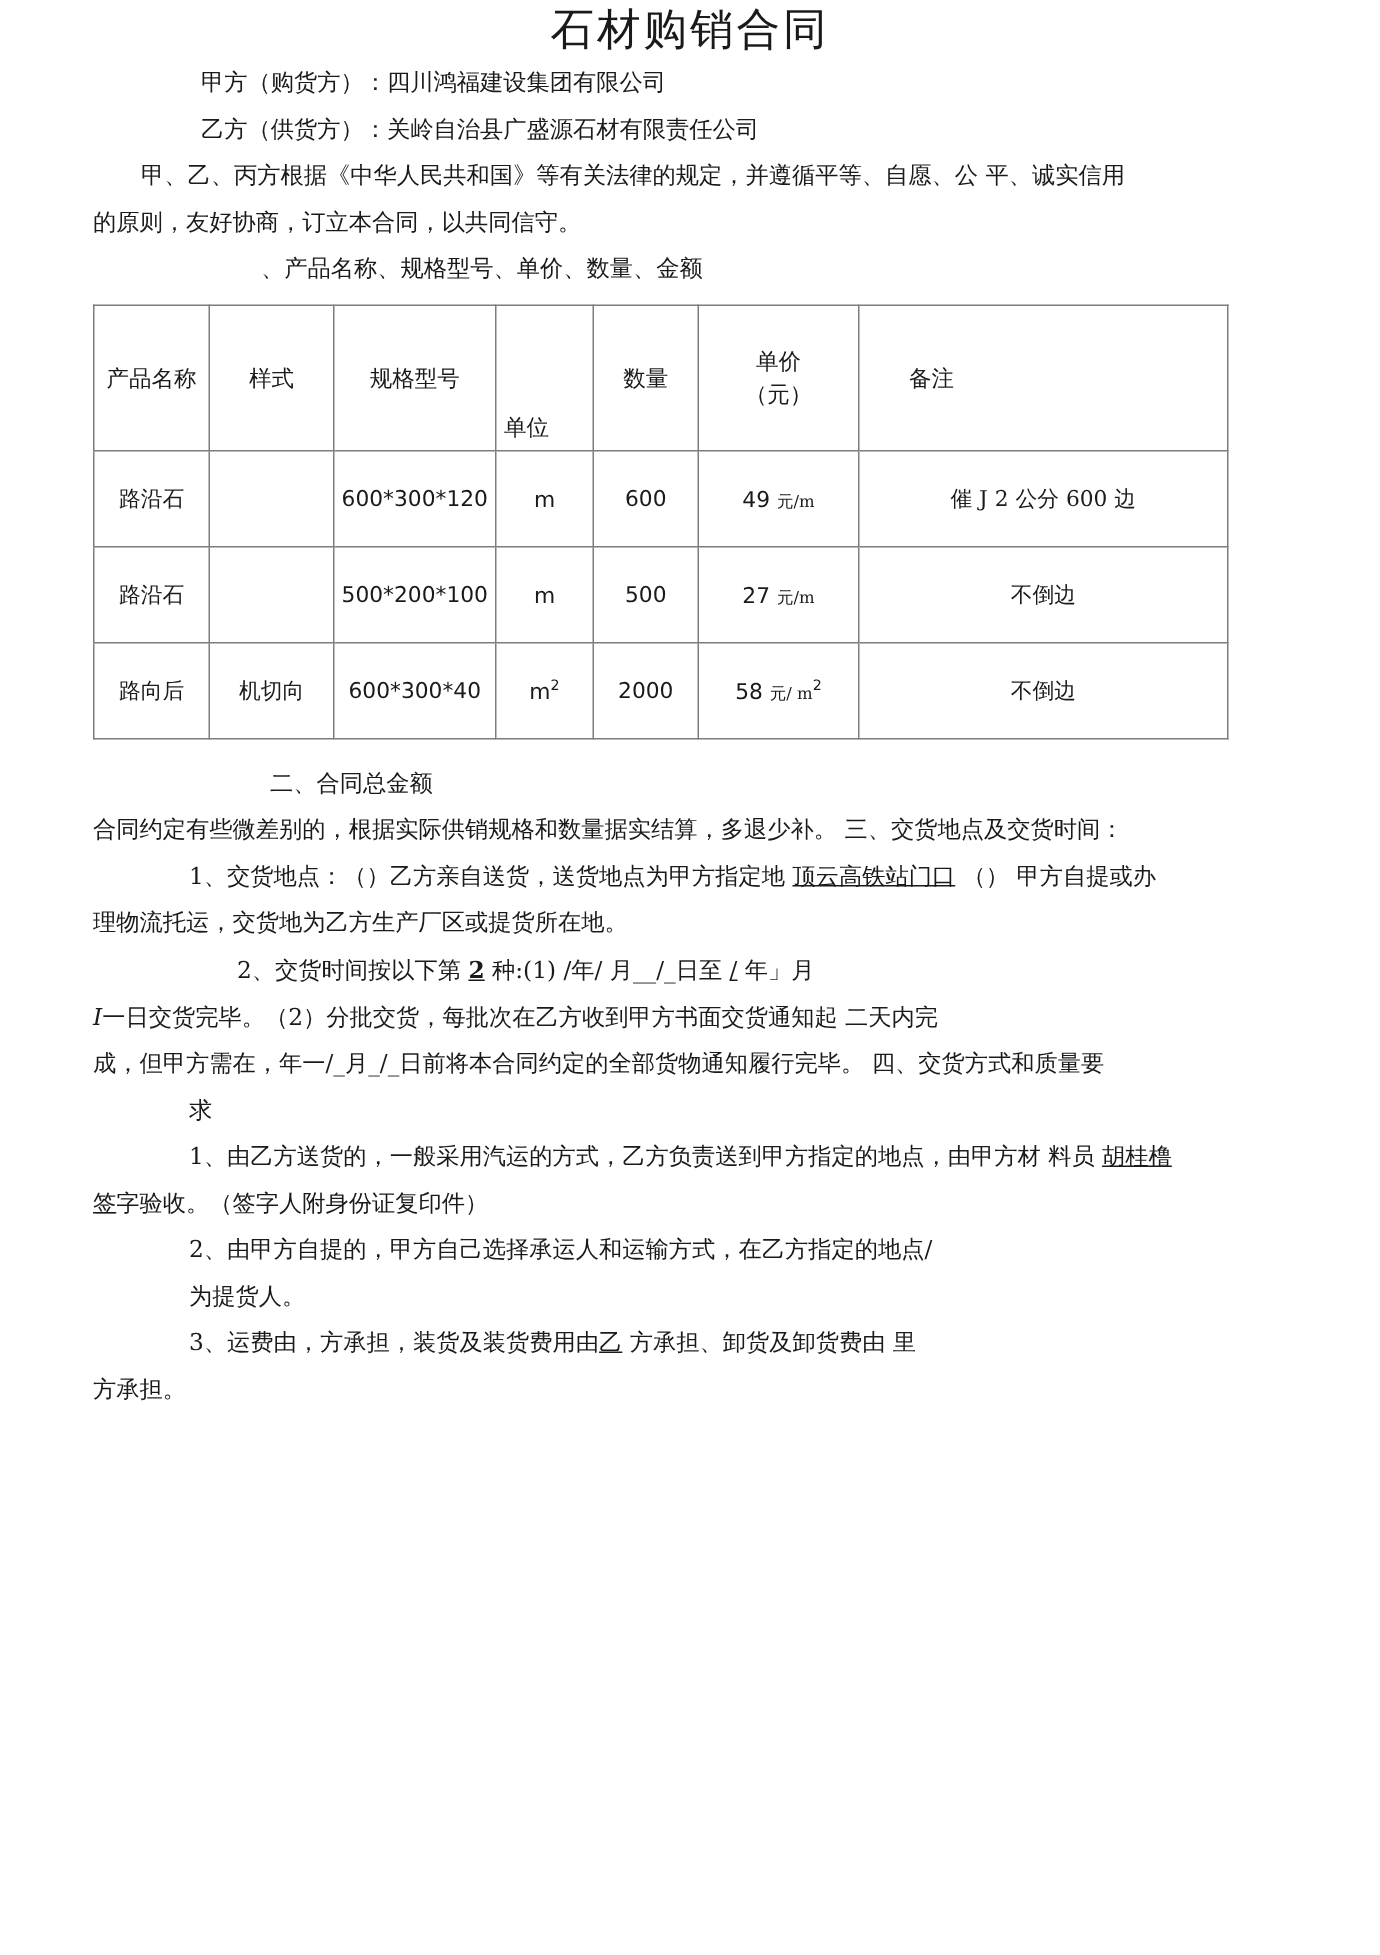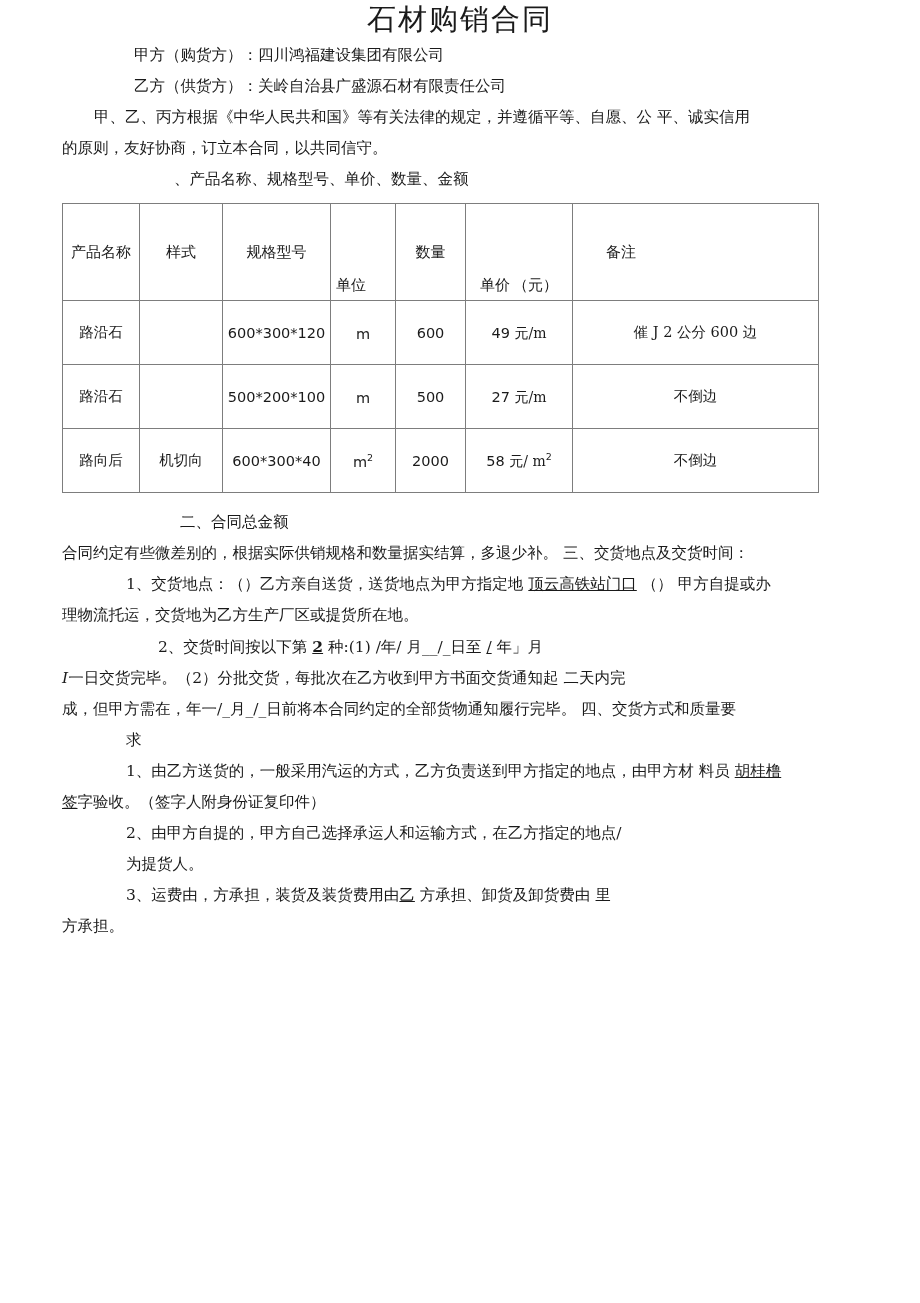--- a/index.html
+++ b/index.html
@@ -104,41 +104,40 @@
   tr.body-row td { height: 59px; }
   .unit-head {
     display: flex;
     height: 86px;
     align-items: flex-end;
     justify-content: flex-start;
     padding-left: 2px;
   }
   .price-head {
     display: flex;
-    flex-direction: row;
+    flex-direction: column;
     justify-content: center;
     gap: 3px;
     height: 86px;
-    align-items: flex-end;
   }
   .note-head {
     display: flex;
     height: 86px;
     align-items: center;
     justify-content: flex-start;
     padding-left: 30px;
   }
   .name-head, .style-head, .spec-head, .qty-head {
     display: flex;
     height: 86px;
     align-items: center;
     justify-content: center;
   }
   sup { font-size: 9.5px; vertical-align: super; }
-  .yuan { font-family: "DejaVu Serif", "Liberation Serif", serif; font-size: 14px; }
+  .yuan { font-family: "DejaVu Serif", "Liberation Serif", serif; font-size: 11px; }
   .cn-note { font-family: "DejaVu Serif", "Liberation Serif", serif; font-size: 15px; }
 </style>
 </head>
 <body>
 
 <div class="page">
 
   <h1 class="doc-title">石材购销合同</h1>
 
 

